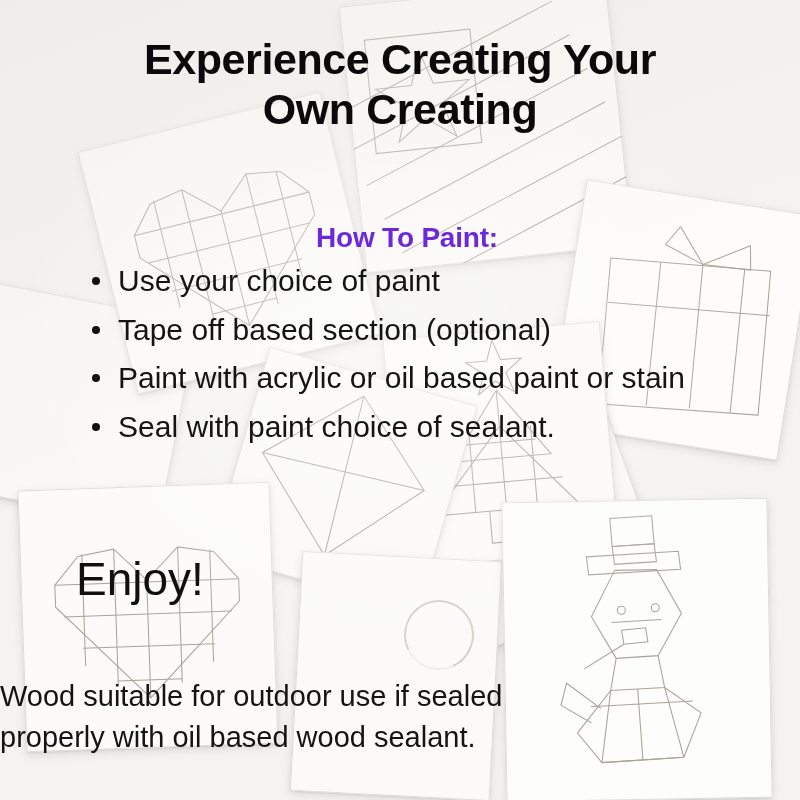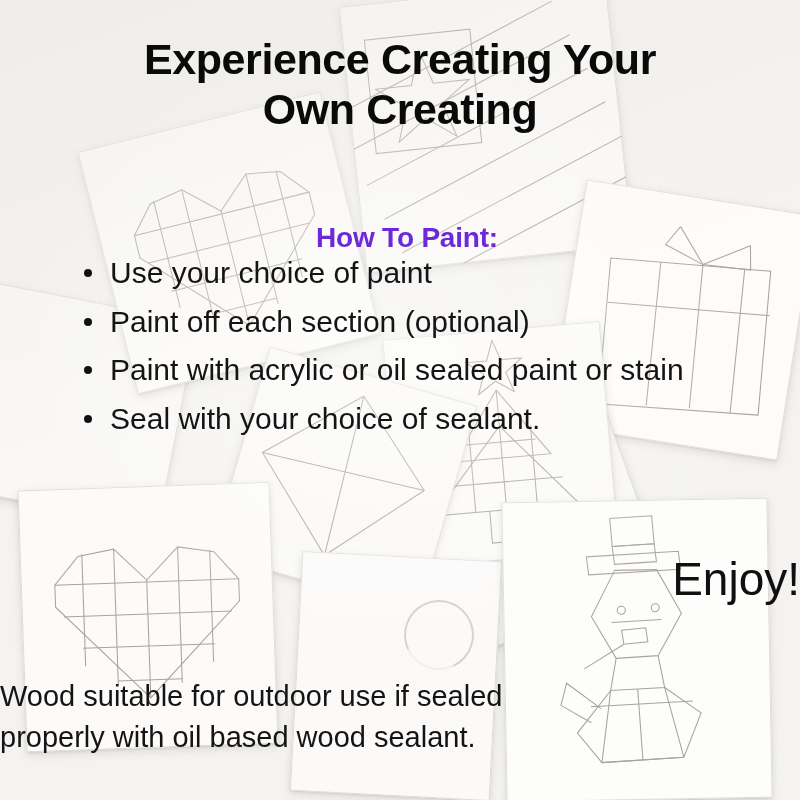--- a/index.html
+++ b/index.html
@@ -128,21 +128,21 @@
     color: #6d28d9;
     padding-left: 14px;
   }
 
   #bullet-list {
     position: absolute;
     left: 78px;
     top: 250px;
     width: 700px;
     list-style: none;
-    margin: 0;
+    margin: 8px;
     padding: 0;
     font-size: 30px;
     line-height: 1.52;
     font-weight: 400;
     color: #141414;
   }
   #bullet-list li {
     position: relative;
     padding-left: 32px;
     margin: 0 0 3px 0;
@@ -157,21 +157,21 @@
     height: 8px;
     border-radius: 50%;
     background: #111;
   }
 
   #enjoy {
     position: absolute;
     left: 0;
     right: 0;
     top: 552px;
-    text-align: right;
+    text-align: left;
     font-size: 46px;
     font-weight: 400;
     color: #101010;
     letter-spacing: 0px;
     padding-left: 76px;
   }
 
   #footnote {
     position: absolute;
     left: 0;
@@ -303,23 +303,23 @@
 
     <h1 id="title">
       <span>Experience Creating Your</span><br>
       <span>Own Creating</span>
     </h1>
 
     <h2 id="subtitle">How To Paint:</h2>
 
     <ul id="bullet-list">
       <li>Use your choice of paint</li>
-      <li>Paint off each section (optional)</li>
-      <li>Paint with acrylic or oil sealed paint or stain</li>
-      <li>Seal with your choice of sealant.</li>
+      <li>Tape off based section (optional)</li>
+      <li>Paint with acrylic or oil based paint or stain</li>
+      <li>Seal with paint choice of sealant.</li>
     </ul>
 
     <div id="enjoy">Enjoy!</div>
 
     <div id="footnote">
       <span class="fn-line">Wood suitable for outdoor use if sealed</span>
       <span class="fn-line">properly with oil based wood sealant.</span>
     </div>
 
   </div>

